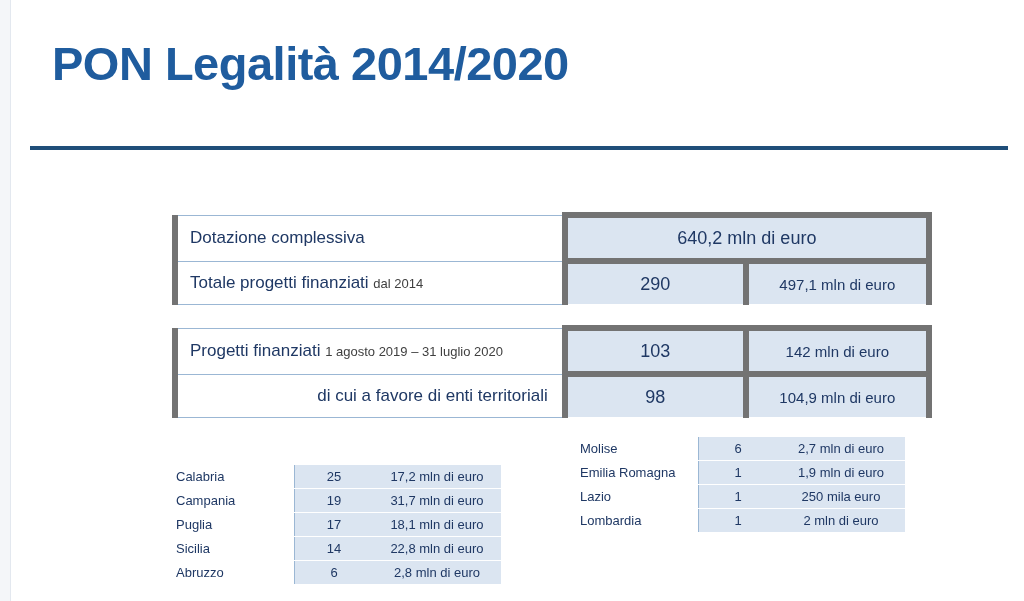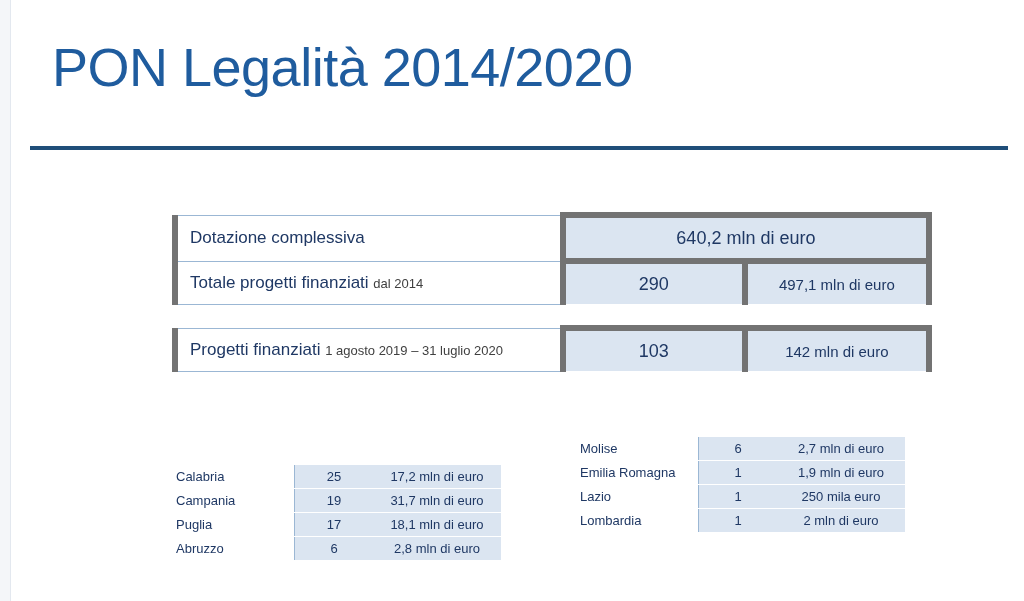--- a/index.html
+++ b/index.html
@@ -28,22 +28,22 @@
     left: 0; top: 0;
     width: 10px;
     height: 601px;
     background: #f4f6f9;
     border-right: 1px solid #e3e8ef;
   }
   .title {
     position: absolute;
     left: 52px;
     top: 36px;
-    font-size: 54px;
-    font-weight: normal;
+    font-size: 47px;
+    font-weight: bold;
     color: #1f5c9e;
     letter-spacing: -0.5px;
     white-space: nowrap;
   }
   .title-rule {
     position: absolute;
     left: 30px;
     top: 146px;
     width: 978px;
     height: 4px;
@@ -181,20 +181,28 @@
         <td></td>
       </tr>
       <tr>
         <td class="lbl-cell">
           <span>Progetti finanziati</span>
           <span class="lbl-small">1 agosto 2019 – 31 luglio 2020</span>
         </td>
         <td class="val-cell val-num">103</td>
         <td class="val-cell val-amt">142 mln di euro</td>
       </tr>
+      <tr>
+        <td class="lbl-cell right">
+          <span>di cui a favore di enti territoriali</span>
+          <span class="lbl-small"></span>
+        </td>
+        <td class="val-cell val-num">98</td>
+        <td class="val-cell val-amt">104,9 mln di euro</td>
+      </tr>
     </tbody>
   </table>
 
   <div class="regions">
 
     <table class="region-table left">
       <tbody>
         <tr>
           <td class="r-name">Calabria</td>
           <td class="r-num">25</td>
@@ -204,20 +212,25 @@
           <td class="r-name">Campania</td>
           <td class="r-num">19</td>
           <td class="r-amt">31,7 mln di euro</td>
         </tr>
         <tr>
           <td class="r-name">Puglia</td>
           <td class="r-num">17</td>
           <td class="r-amt">18,1 mln di euro</td>
         </tr>
         <tr>
+          <td class="r-name">Sicilia</td>
+          <td class="r-num">14</td>
+          <td class="r-amt">22,8 mln di euro</td>
+        </tr>
+        <tr>
           <td class="r-name">Abruzzo</td>
           <td class="r-num">6</td>
           <td class="r-amt">2,8 mln di euro</td>
         </tr>
       </tbody>
     </table>
 
     <table class="region-table right">
       <tbody>
         <tr>

